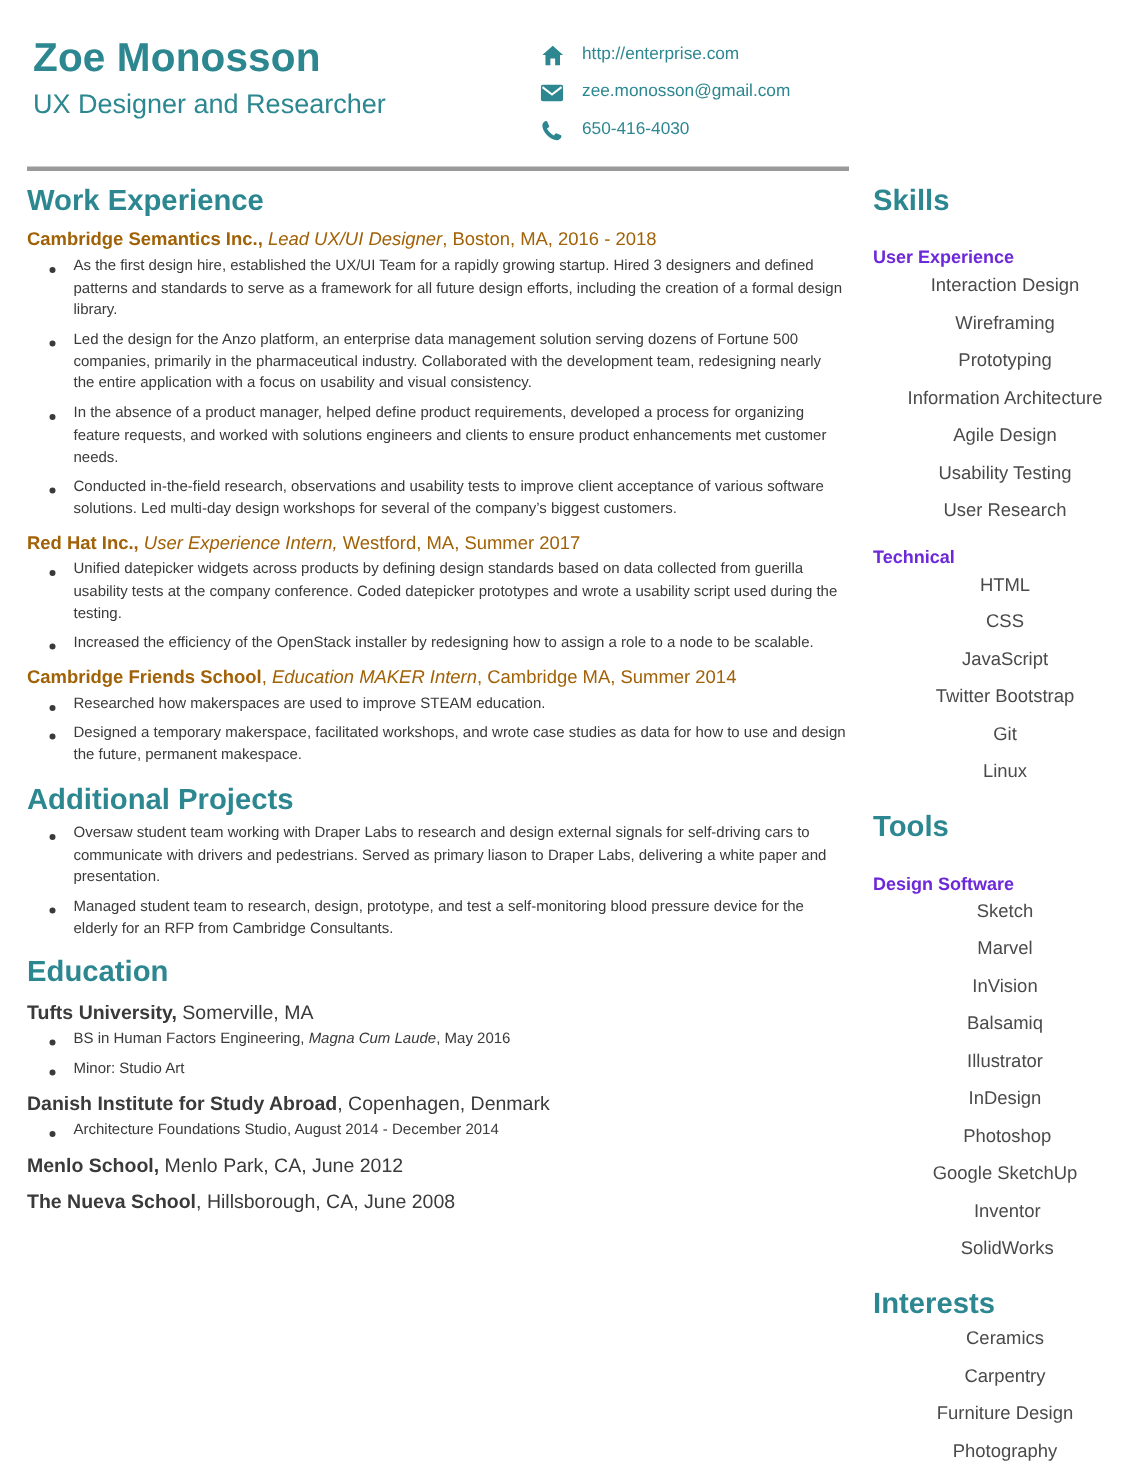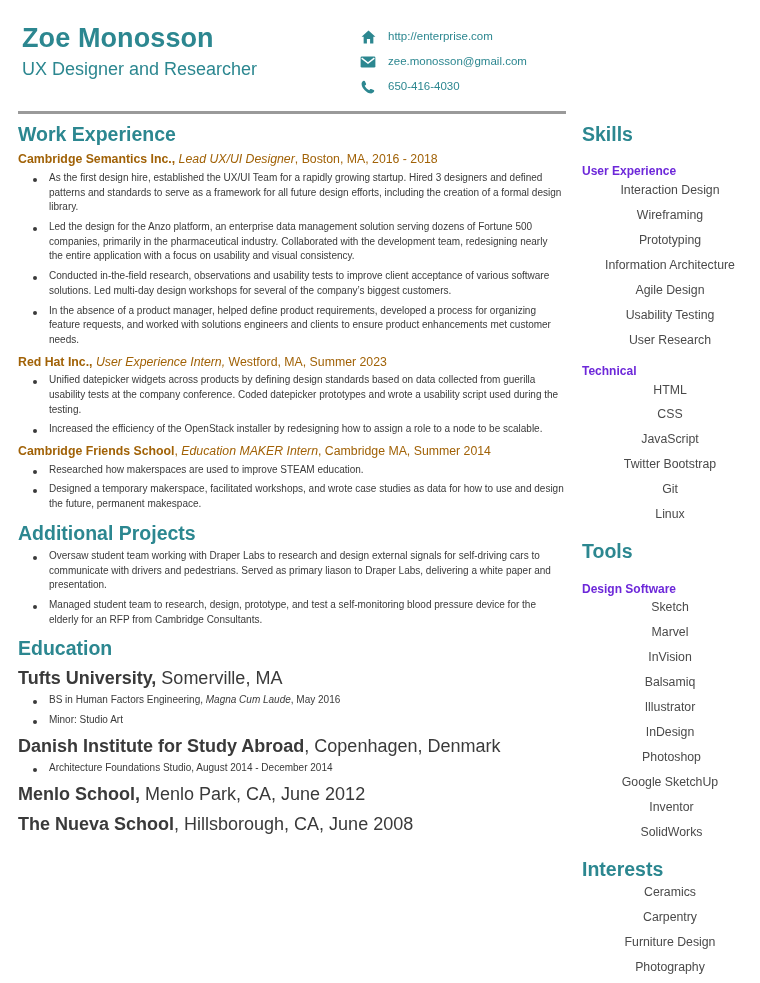--- a/index.html
+++ b/index.html
@@ -136,21 +136,21 @@
     left: 15px;
     top: 7px;
     width: 4px;
     height: 4px;
     border-radius: 50%;
     background: #3a3a3a;
   }
   ul.bullets li i { font-style: italic; }
 
   .edu-line {
-    font-size: 18px;
+    font-size: 13px;
     line-height: 1.35;
     margin: 6px 0 3px 0;
   }
   .edu-line b { font-weight: bold; }
   .side-sub {
     font-size: 12px;
     font-weight: bold;
     color: #6d28d9;
     margin: 19px 0 3px 0;
     line-height: 1.3;
@@ -212,24 +212,24 @@
   <div class="columns">
 
     <div class="col-main">
 
       <h2 class="section first">Work Experience</h2>
       <div id="work-jobs">
           <div class="job-line"><b>Cambridge Semantics Inc.,</b> <i>Lead UX/UI Designer</i><span>, Boston, MA, 2016 - 2018</span></div>
           <ul class="bullets">
             <li>As the first design hire, established the UX/UI Team for a rapidly growing startup. Hired 3 designers and defined patterns and standards to serve as a framework for all future design efforts, including the creation of a formal design library.</li>
             <li>Led the design for the Anzo platform, an enterprise data management solution serving dozens of Fortune 500 companies, primarily in the pharmaceutical industry. Collaborated with the development team, redesigning nearly the entire application with a focus on usability and visual consistency.</li>
+            <li>In the absence of a product manager, helped define product requirements, developed a process for organizing feature requests, and worked with solutions engineers and clients to ensure product enhancements met customer needs.</li>
             <li>Conducted in-the-field research, observations and usability tests to improve client acceptance of various software solutions. Led multi-day design workshops for several of the company’s biggest customers.</li>
-            <li>In the absence of a product manager, helped define product requirements, developed a process for organizing feature requests, and worked with solutions engineers and clients to ensure product enhancements met customer needs.</li>
-          </ul>
-          <div class="job-line"><b>Red Hat Inc.,</b> <i>User Experience Intern,</i><span> Westford, MA, Summer 2023</span></div>
+          </ul>
+          <div class="job-line"><b>Red Hat Inc.,</b> <i>User Experience Intern,</i><span> Westford, MA, Summer 2017</span></div>
           <ul class="bullets">
             <li>Unified datepicker widgets across products by defining design standards based on data collected from guerilla usability tests at the company conference. Coded datepicker prototypes and wrote a usability script used during the testing.</li>
             <li>Increased the efficiency of the OpenStack installer by redesigning how to assign a role to a node to be scalable.</li>
           </ul>
           <div class="job-line"><b>Cambridge Friends School</b>, <i>Education MAKER Intern</i><span>, Cambridge MA, Summer 2014</span></div>
           <ul class="bullets">
             <li>Researched how makerspaces are used to improve STEAM education.</li>
             <li>Designed a temporary makerspace, facilitated workshops, and wrote case studies as data for how to use and design the future, permanent makespace.</li>
           </ul>
         </div>

